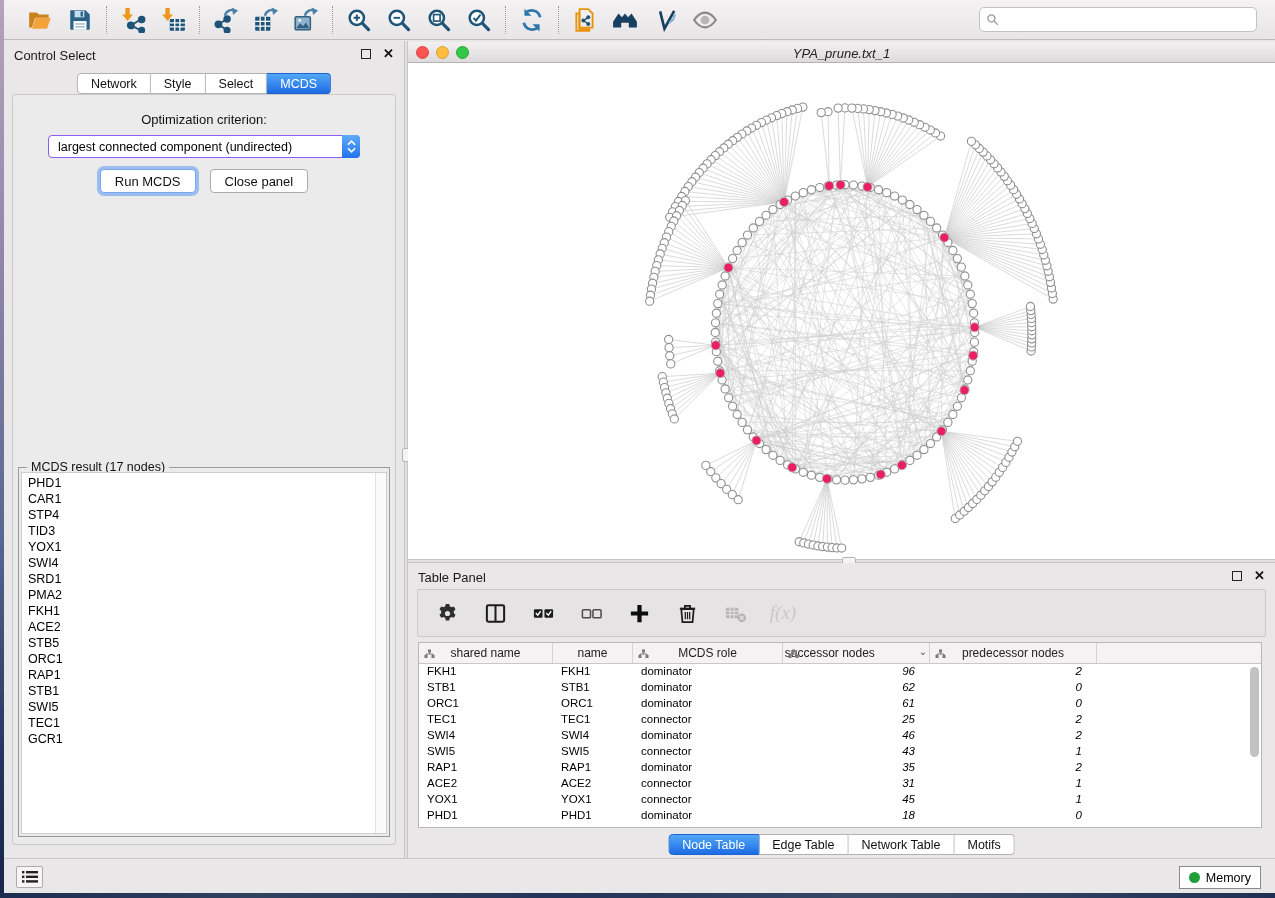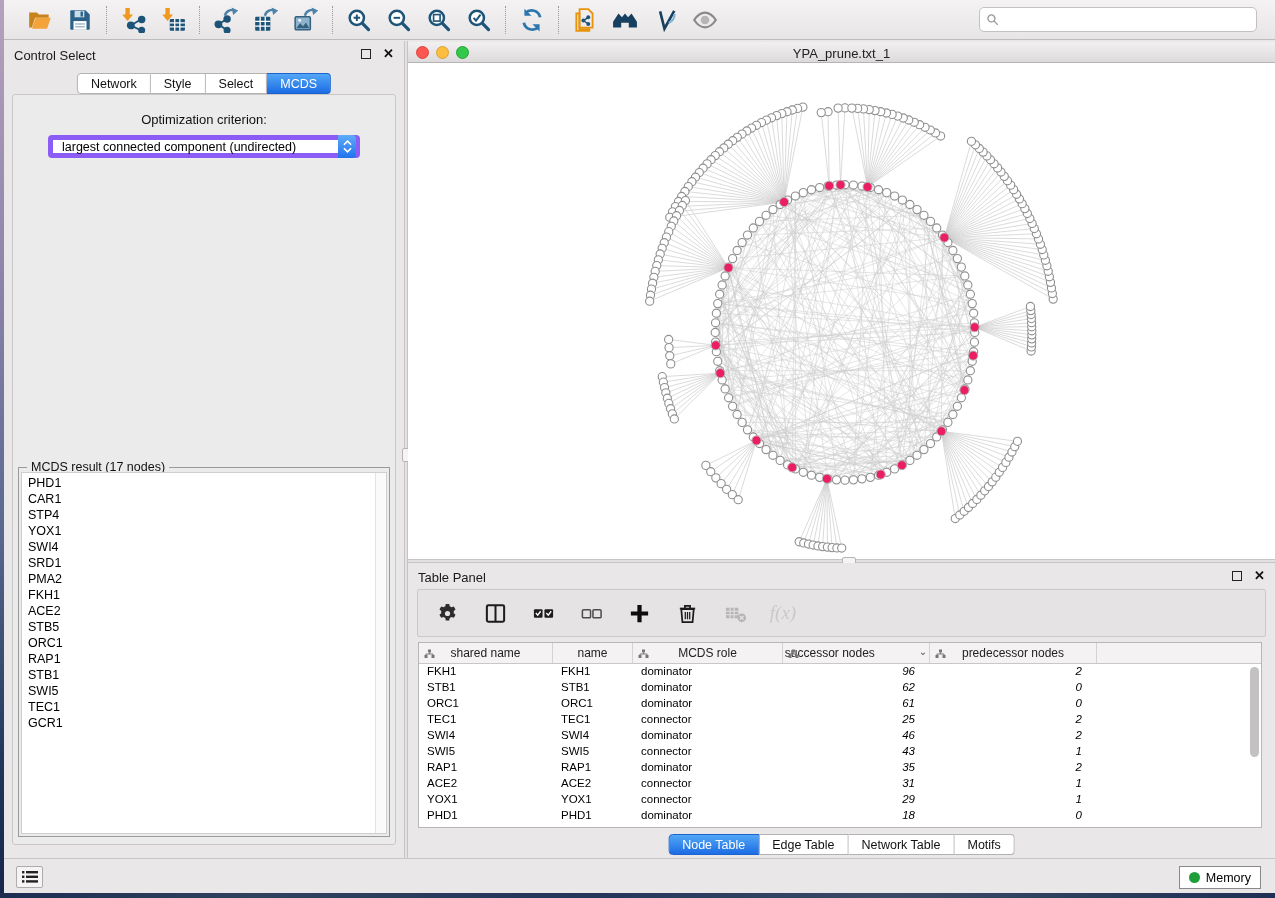--- a/index.html
+++ b/index.html
@@ -38,21 +38,21 @@
     background:#fff; border:1px solid #b3b1b2; border-left:none; color:#111; }
   .seg-tab:first-child { border-left:1px solid #b3b1b2; border-radius:4px 0 0 4px; }
   .seg-tab:last-child { border-radius:0 4px 4px 0; }
   .seg-tab.active { background:linear-gradient(180deg,#53a7f6,#1c6ce4);
     border-color:#1c63cf; color:#fff; }
 
   #cp-content { position:absolute; left:8px; right:8px; top:53px; bottom:13px;
     background:#ecebec; border:1px solid #c9c7c8; border-radius:3px; }
   #opt-label { position:absolute; top:17px; width:100%; text-align:center; font-size:13px; color:#111; }
   #criterion-select { position:absolute; left:50%; transform:translateX(-50%); top:40px;
-    width:312px; height:23px; background:#fff; border:5px solid #8b5cf6; border-radius:4px;
+    width:312px; height:23px; background:#fff; border:1px solid #8b5cf6; border-radius:4px;
     display:flex; align-items:center; }
   #criterion-select .sel-text { flex:1; font-size:12.5px; padding-left:9px; color:#000;
     white-space:nowrap; overflow:hidden; }
   #criterion-select .stepper { width:18px; height:23px; margin:-1px -1px -1px 0;
     border-radius:0 4px 4px 0; background:linear-gradient(180deg,#5fabf8,#2173ee);
     display:flex; flex-direction:column; align-items:center; justify-content:center; gap:1px; }
   .stepper svg { width:9px; height:6px; }
   #cp-buttons { position:absolute; top:74px; width:100%; display:flex; justify-content:center; gap:14px; }
   .mac-btn { height:24px; padding:0 14px; background:#fff; border:1px solid #ababab;
     border-radius:4px; font-size:13px; color:#111; display:flex; align-items:center; }
@@ -74,21 +74,21 @@
   #v-grip { position:absolute; top:407px; left:-3px; width:9px; height:14px;
     background:#f5f3f4; border:1px solid #b5b3b4; border-radius:2px; }
   #h-split { left:408px; top:559px; right:0; height:4px; background:#e3e1e2;
     border-top:1px solid #c6c4c5; border-bottom:1px solid #c6c4c5; }
   #h-grip { position:absolute; left:50%; top:-3px; width:14px; height:9px;
     background:#f5f3f4; border:1px solid #b5b3b4; border-radius:2px; }
 
   
   #network-window { left:408px; top:41px; right:0; height:518px; background:#e9e7e8; }
   #net-titlebar { position:absolute; left:0; right:0; top:1px; height:21px;
-    background:linear-gradient(180deg,#f2f0f1,#dcdadb); border-bottom:1px solid #b5b3b4; }
+    background:linear-gradient(180deg,#f2f0f1,#dcdadb); border-bottom:1px solid #b5b3b4;font-style:italic; }
   .traffic { position:absolute; top:4px; display:flex; gap:7px; left:8px; }
   .light { width:13px; height:13px; border-radius:50%; }
   .light.red { background:#fc5552; border:1px solid #e0443e; }
   .light.yellow { background:#fdbd3f; border:1px solid #dfa133; }
   .light.green { background:#34c84a; border:1px solid #2aa334; }
   #net-title { position:absolute; width:100%; top:4px; text-align:center; font-size:13px; color:#222; }
   #net-canvas { position:absolute; left:0; right:0; top:22px; bottom:0; background:#fff; }
   #net-canvas svg { width:100%; height:100%; }
 
   
@@ -301,26 +301,31 @@
       <span class="sel-text">largest connected component (undirected)</span>
       <span class="stepper">
         <svg viewBox="0 0 10 6">
             <path d="M1 5l4-4 4 4" fill="none" stroke="#fff" stroke-width="1.8"></path>
           </svg>
         <svg viewBox="0 0 10 6">
             <path d="M1 1l4 4 4-4" fill="none" stroke="#fff" stroke-width="1.8"></path>
           </svg>
       </span>
     </div>
+    <div id="cp-buttons">
+      <button class="mac-btn focused">Run MCDS</button>
+      <button class="mac-btn">Close panel</button>
+    </div>
     <div id="mcds-group">
       <div id="mcds-group-title">MCDS result (17 nodes)</div>
       <div id="mcds-list">
           <div class="mcds-item">PHD1</div>
           <div class="mcds-item">CAR1</div>
           <div class="mcds-item">STP4</div>
+          <div class="mcds-item">TID3</div>
           <div class="mcds-item">YOX1</div>
           <div class="mcds-item">SWI4</div>
           <div class="mcds-item">SRD1</div>
           <div class="mcds-item">PMA2</div>
           <div class="mcds-item">FKH1</div>
           <div class="mcds-item">ACE2</div>
           <div class="mcds-item">STB5</div>
           <div class="mcds-item">ORC1</div>
           <div class="mcds-item">RAP1</div>
           <div class="mcds-item">STB1</div>
@@ -1294,21 +1299,21 @@
           <div class="td" style="width: 134px;">ACE2</div>
           <div class="td" style="width: 80px;">ACE2</div>
           <div class="td" style="width: 150px;">connector</div>
           <div class="td num" style="width: 147px;">31</div>
           <div class="td num" style="width: 167px;">1</div>
         </div>
         <div class="tr">
           <div class="td" style="width: 134px;">YOX1</div>
           <div class="td" style="width: 80px;">YOX1</div>
           <div class="td" style="width: 150px;">connector</div>
-          <div class="td num" style="width: 147px;">29</div>
+          <div class="td num" style="width: 147px;">45</div>
           <div class="td num" style="width: 167px;">1</div>
         </div>
         <div class="tr">
           <div class="td" style="width: 134px;">PHD1</div>
           <div class="td" style="width: 80px;">PHD1</div>
           <div class="td" style="width: 150px;">dominator</div>
           <div class="td num" style="width: 147px;">18</div>
           <div class="td num" style="width: 167px;">0</div>
         </div>
       </div>

